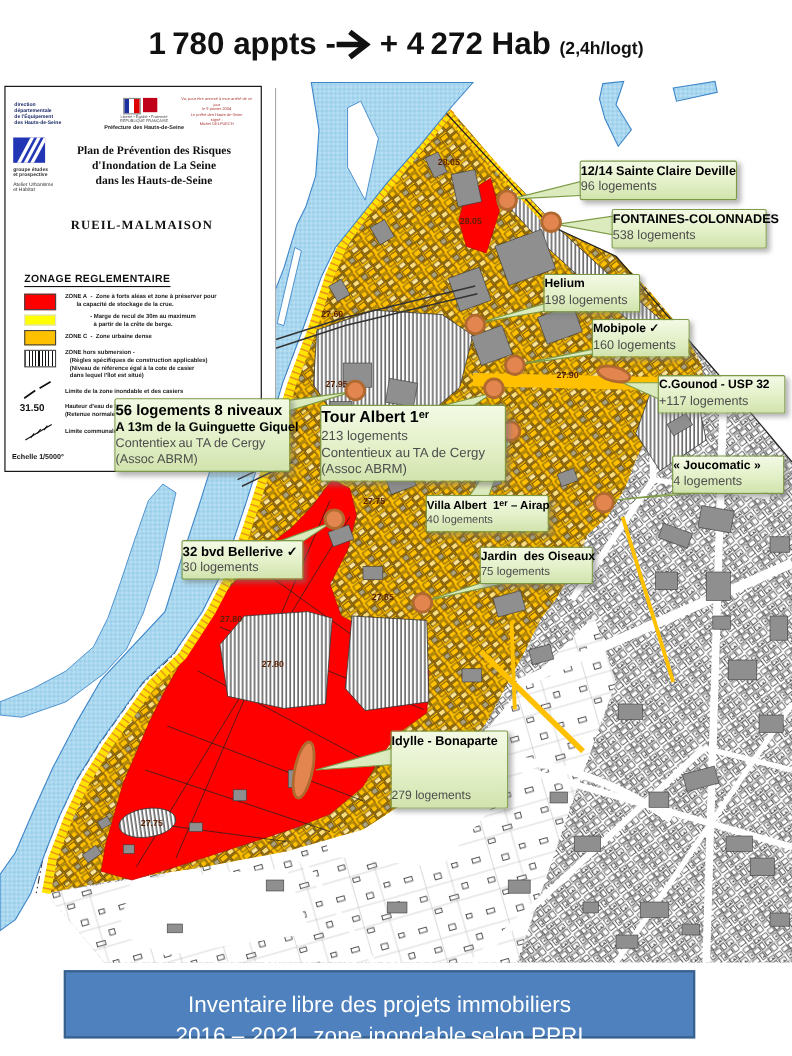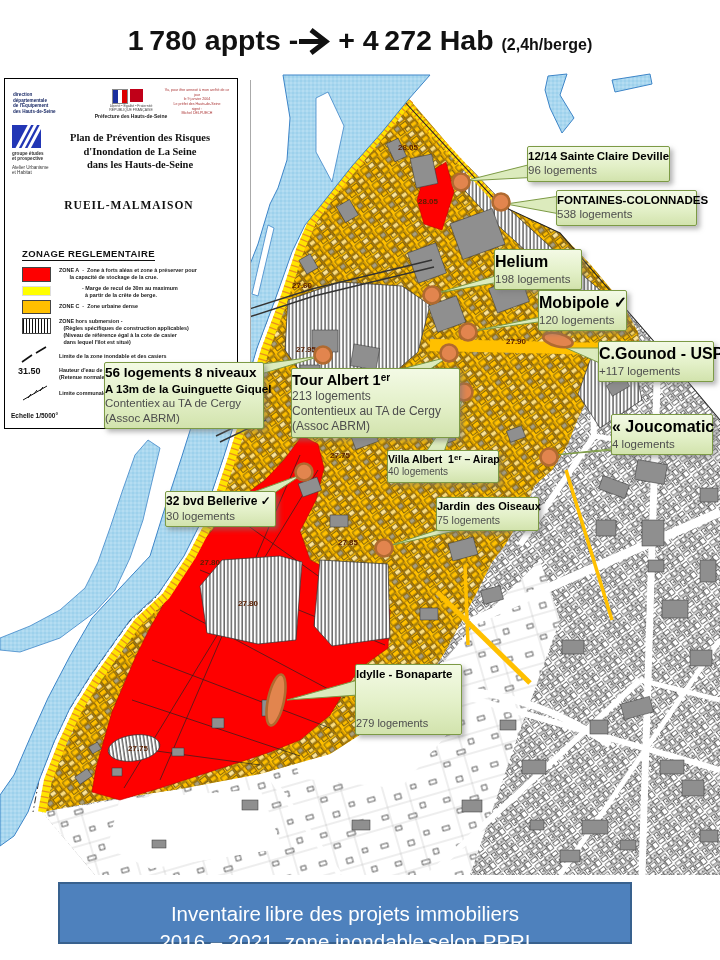--- a/index.html
+++ b/index.html
@@ -3,31 +3,31 @@
 <meta charset="utf-8">
 <title>PPRI Rueil-Malmaison</title>
 <style>
   html,body{margin:0;padding:0;background:#ffffff;width:720px;height:960px;
     font-family:"Liberation Sans",sans-serif;overflow:hidden;}
   #page{position:relative;width:720px;height:960px;background:#fff;}
   .co{position:absolute;border:1.4px solid #7c9a45;border-radius:2px;
     background:linear-gradient(180deg,#f3fae5 0%,#e3f0c8 55%,#d2e3ad 100%);
     box-shadow:3px 3px 5px rgba(120,120,120,.55);
     text-align:left;color:#000;line-height:1.25;z-index:5;}
-  .co .t{font-weight:bold;font-size:16px;white-space:nowrap;}
+  .co .t{font-weight:bold;font-size:11px;white-space:nowrap;}
   .co .s{font-size:11.5px;color:#4d4d4d;white-space:nowrap;}
 </style>
 </head>
 <body>
 <div id="page">
 
 <div style="position:absolute;left:0;top:24px;width:720px;text-align:center;font-weight:bold;color:#111;font-size:28.5px;z-index:4;">1 780 appts -<svg width="32" height="27" viewBox="0 0 32 27" style="vertical-align:-5px;">
         <path d="M1,13.5 H26" stroke="#111" stroke-width="5" fill="none"></path>
         <path d="M13,2 L28,13.5 L13,25" stroke="#111" stroke-width="5" fill="none"></path>
-      </svg> + 4 272 Hab <span style="font-size:16px;">(2,4h/berge)</span></div>
+      </svg> + 4 272 Hab <span style="font-size:16px;">(2,4h/logt)</span></div>
 
 <svg width="720" height="960" viewBox="0 0 720 960" style="position:absolute;left:0;top:0;">
 <defs>
 <pattern id="city" width="36" height="27" patternUnits="userSpaceOnUse" patternTransform="rotate(-38) scale(0.78)">
   <rect width="36" height="27" fill="#ffffff"></rect>
   <g fill="#ffffff" stroke="#222" stroke-width="0.75">
     <rect x="1" y="1" width="7" height="5"></rect>
             <rect x="10" y="2" width="5" height="6"></rect>
     <rect x="17" y="1" width="8" height="4"></rect>
             <rect x="27" y="2" width="7" height="5"></rect>
@@ -333,21 +333,21 @@
       <div class="s" style="font-size:11.5px;">538 logements</div>
     </div>
 
 <div class="co" style="left:494px;top:249px;width:86px;padding:2px 0 3px;">
       <div class="t" style="">Helium</div>
       <div class="s" style="">198 logements</div>
     </div>
 
 <div class="co" style="left:538px;top:290px;width:87px;padding:2px 0 3px;">
       <div class="t" style="">Mobipole ✓</div>
-      <div class="s" style="">120 logements</div>
+      <div class="s" style="">160 logements</div>
     </div>
 
 <div class="co" style="left:598px;top:341px;width:114px;padding:2px 0 3px;">
       <div class="t" style="">C.Gounod - USP 32</div>
       <div class="s" style="">+117 logements</div>
     </div>
 
 <div class="co" style="left:611px;top:414px;width:100px;padding:2px 0 3px;">
       <div class="t" style="">« Joucomatic »</div>
       <div class="s" style="">4 logements</div>

